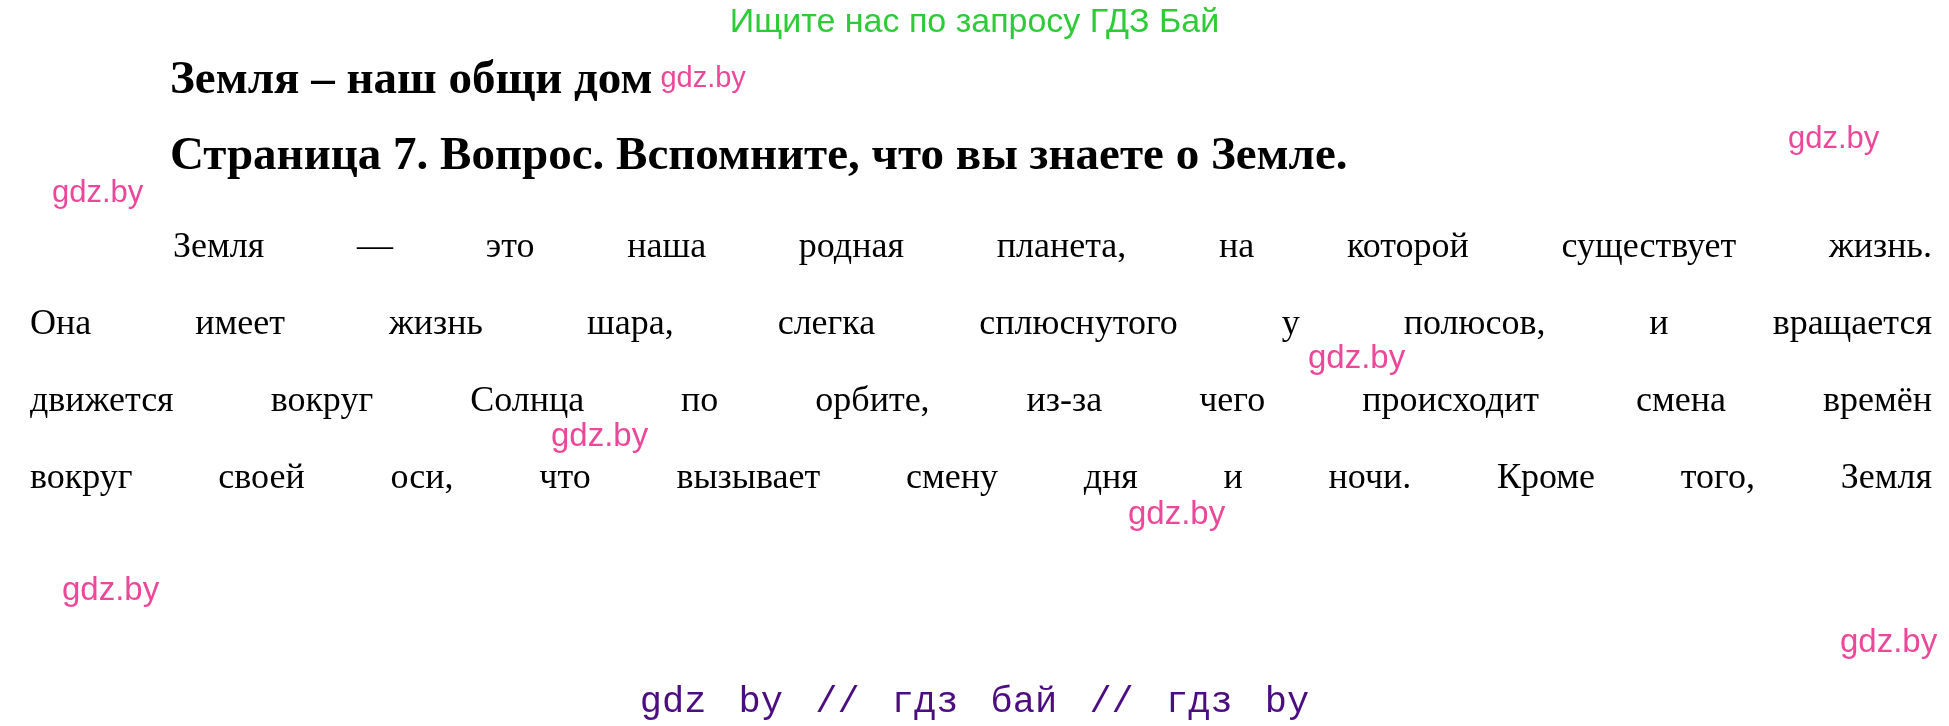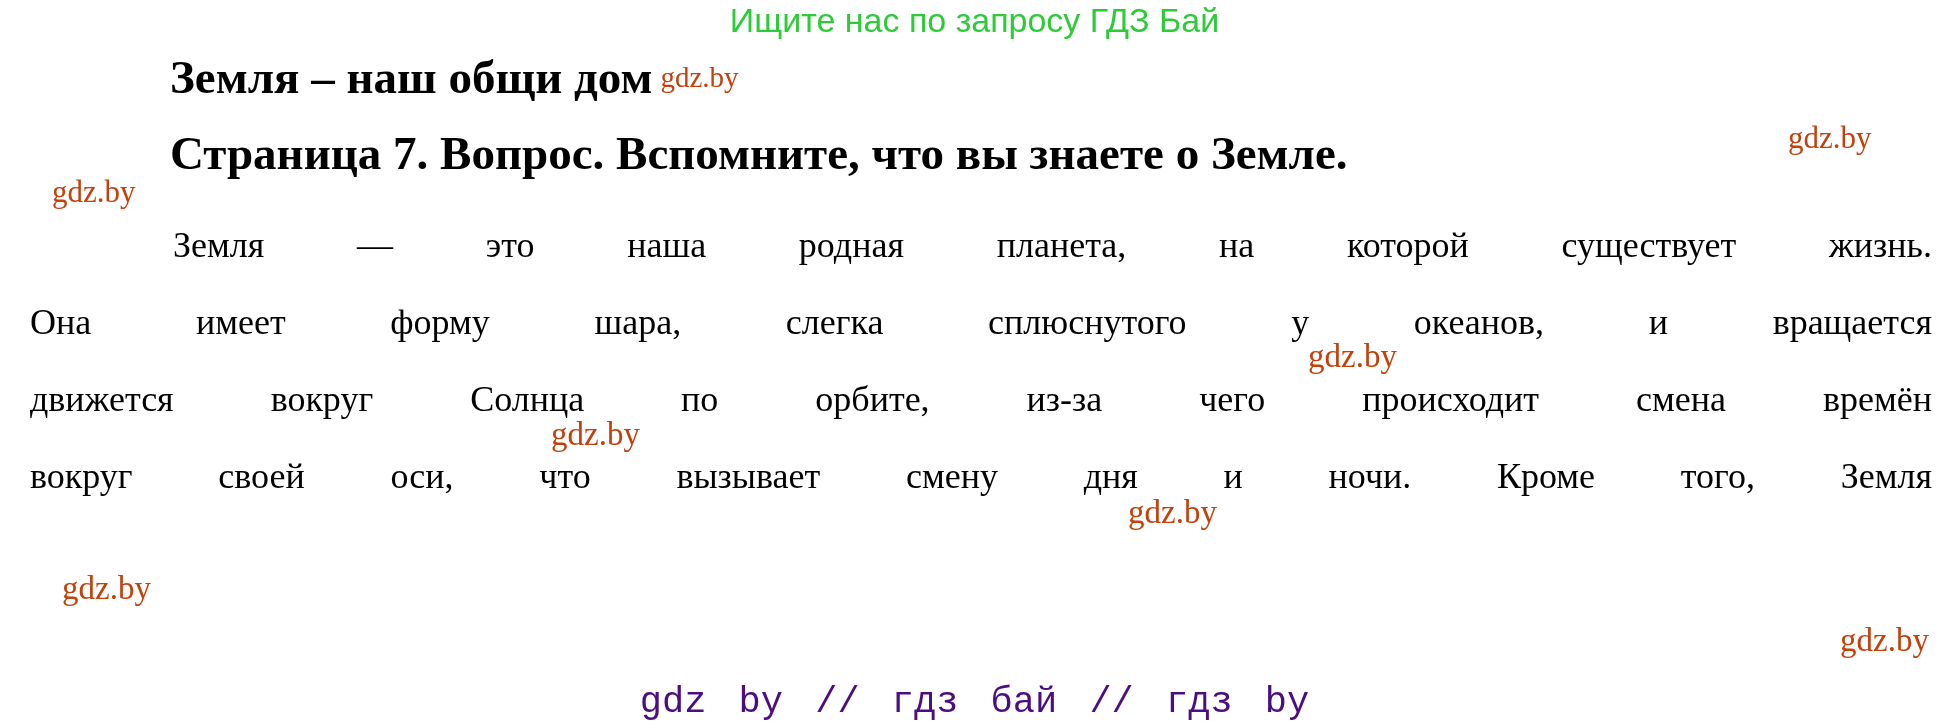--- a/index.html
+++ b/index.html
@@ -42,23 +42,23 @@
     position: absolute;
     top: 126px;
     left: 170px;
     font-size: 47px;
     font-weight: bold;
     white-space: nowrap;
     text-align: right;
   }
   
   .wm {
-    font-family: Liberation Serif, serif;
+    font-family: Liberation Sans, sans-serif;
     font-weight: 400;
-    color: #c2410c;
+    color: #ec4899;
     white-space: nowrap;
   }
   .wm-inline-h1 {
     font-size: 29px;
     font-weight: 400;
     margin-left: 8px;
     vertical-align: 6px;
   }
   .wm-abs { position: absolute; font-size: 33px; line-height: 1; }
   .wm-right-top  { left: 1788px; top: 122px; font-size: 31px; }
@@ -114,21 +114,21 @@
   </div>
 
   <span class="wm wm-abs wm-right-top">gdz.by</span>
 
   <div class="h2-row">Страница 7. Вопрос. Вспомните, что вы знаете о Земле.</div>
 
   <span class="wm wm-abs wm-left-head">gdz.by</span>
 
   <div class="paragraph">
     <div class="p-line first">Земля — это наша родная планета, на которой существует жизнь.</div>
-    <div class="p-line">Она имеет форму шара, слегка сплюснутого у океанов, и вращается</div>
+    <div class="p-line">Она имеет жизнь шара, слегка сплюснутого у полюсов, и вращается</div>
     <div class="p-line">движется вокруг Солнца по орбите, из-за чего происходит смена времён</div>
     <div class="p-line">вокруг своей оси, что вызывает смену дня и ночи. Кроме того, Земля</div>
   </div>
 
   <span class="wm wm-abs wm-body-1">gdz.by</span>
   <span class="wm wm-abs wm-body-2">gdz.by</span>
   <span class="wm wm-abs wm-body-3">gdz.by</span>
   <span class="wm wm-abs wm-body-4">gdz.by</span>
   <span class="wm wm-abs wm-body-5">gdz.by</span>
 

